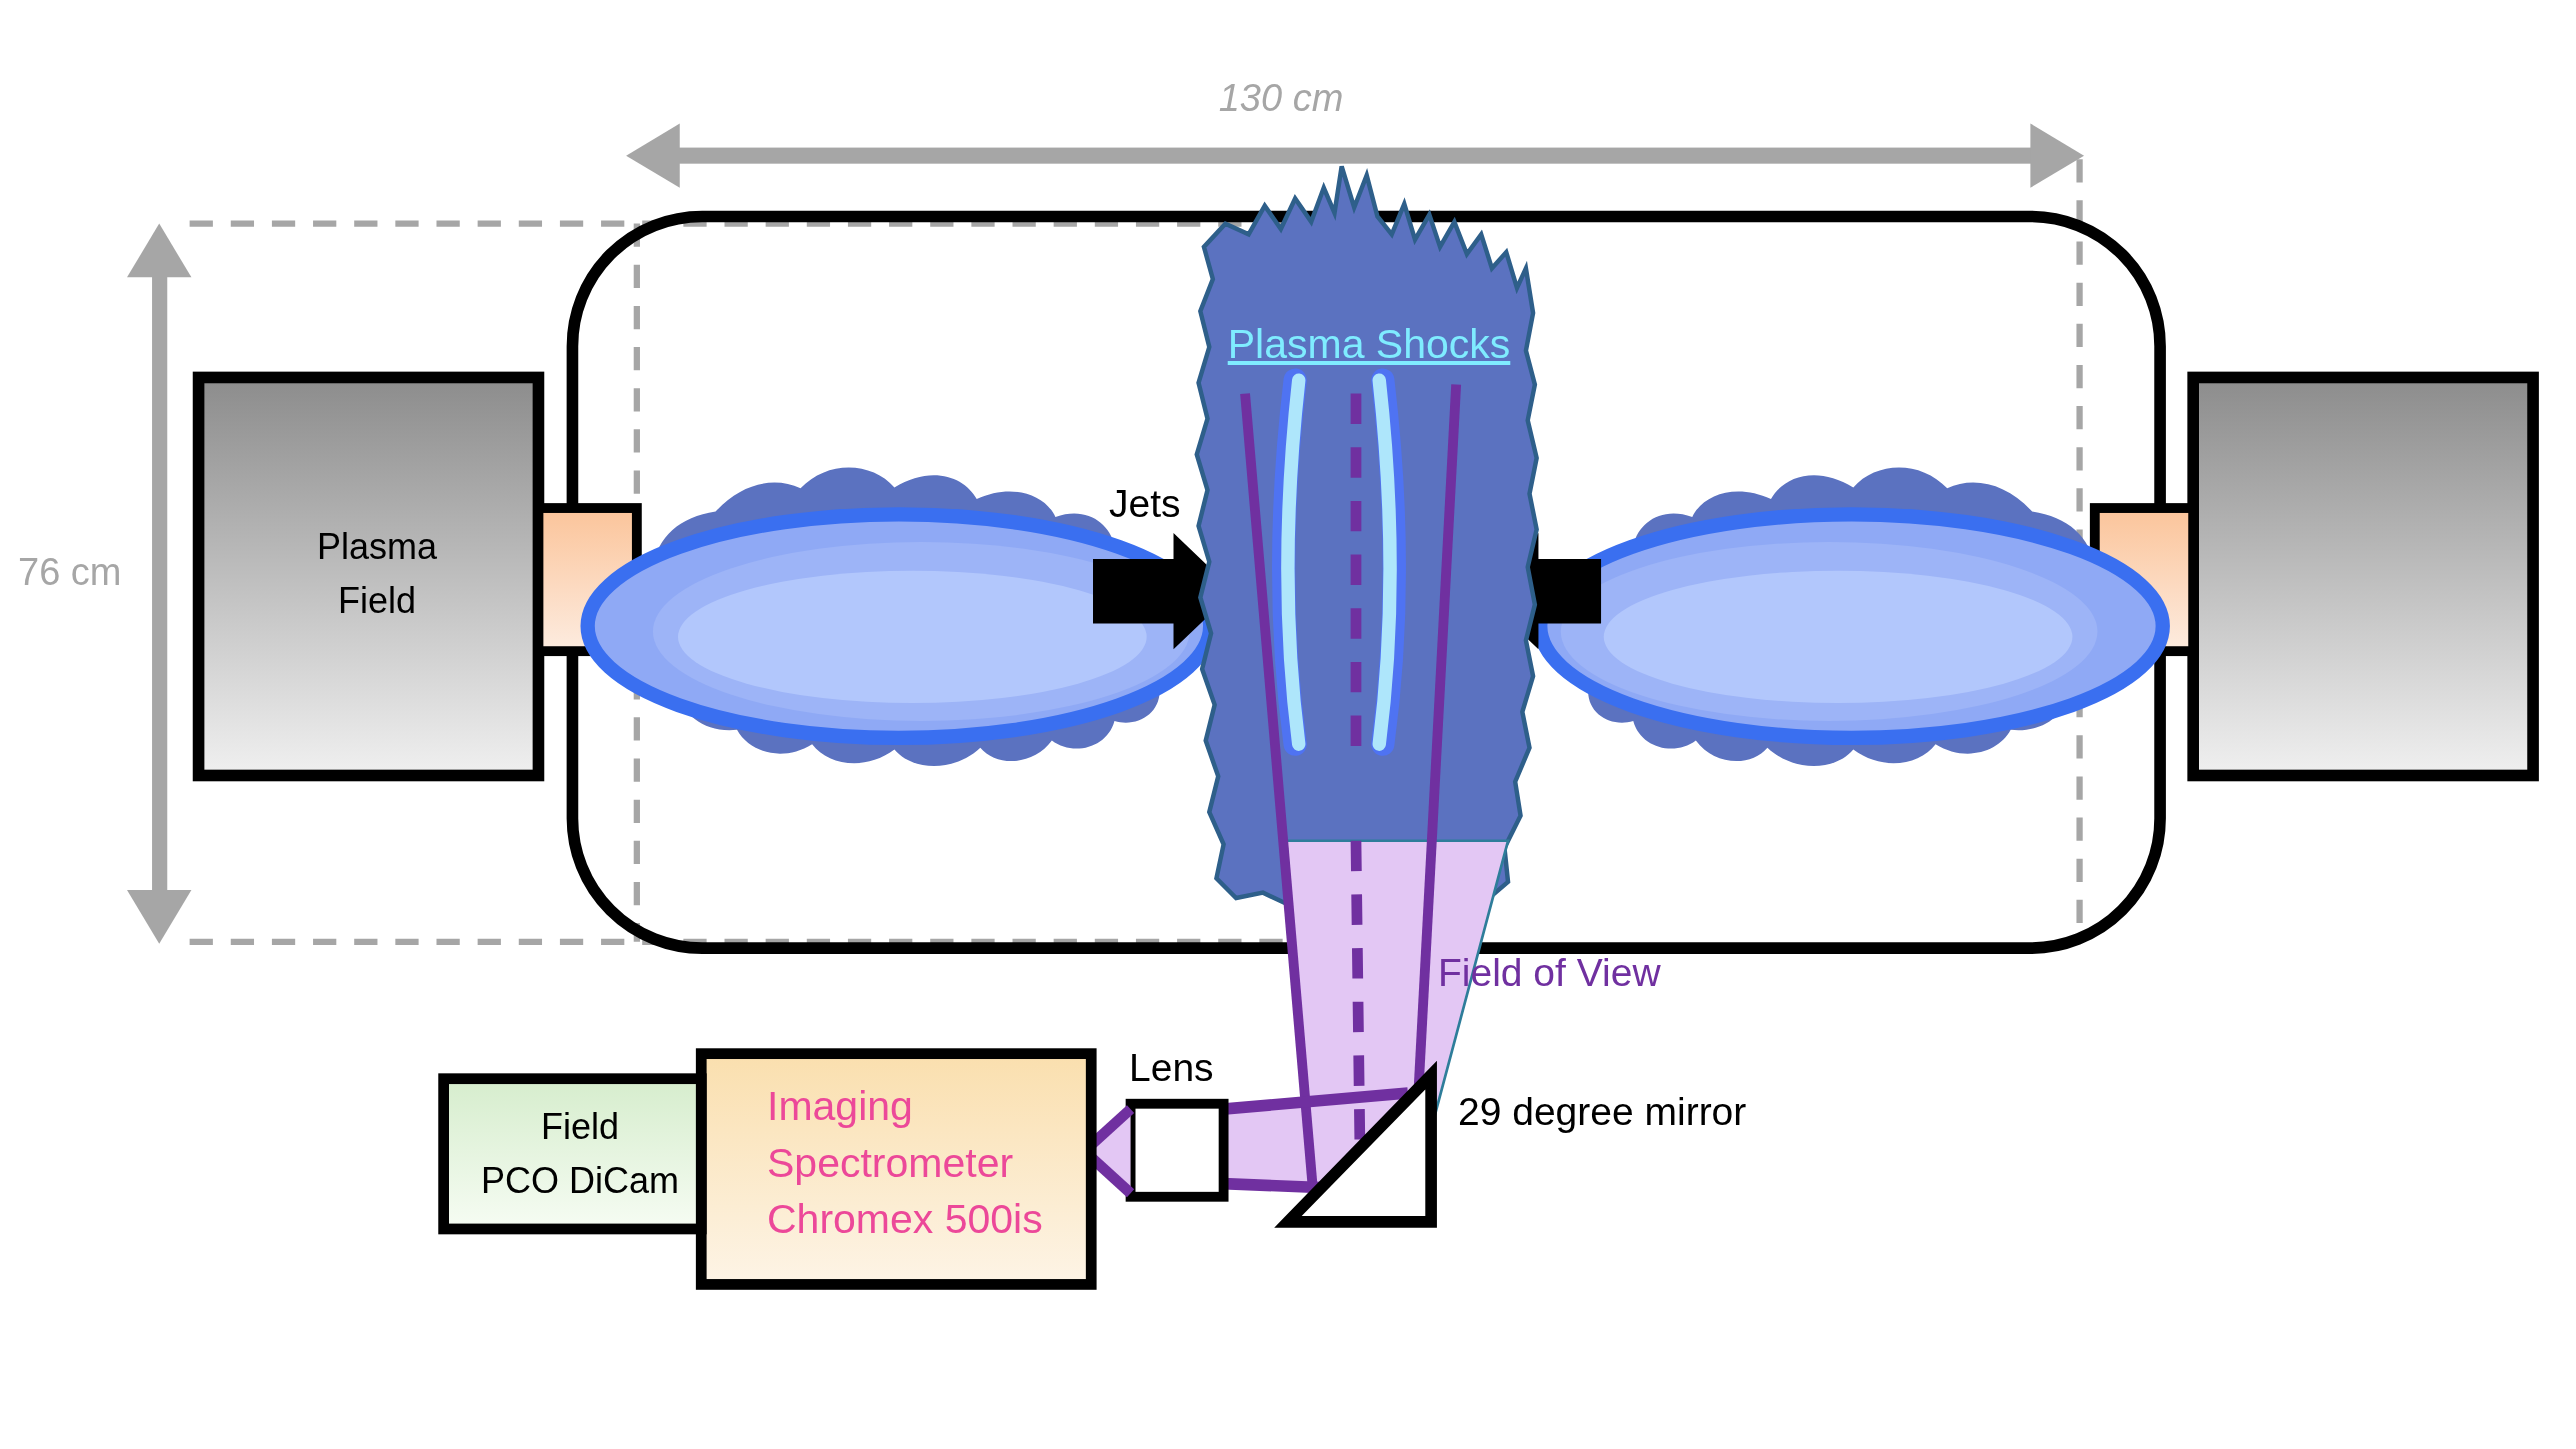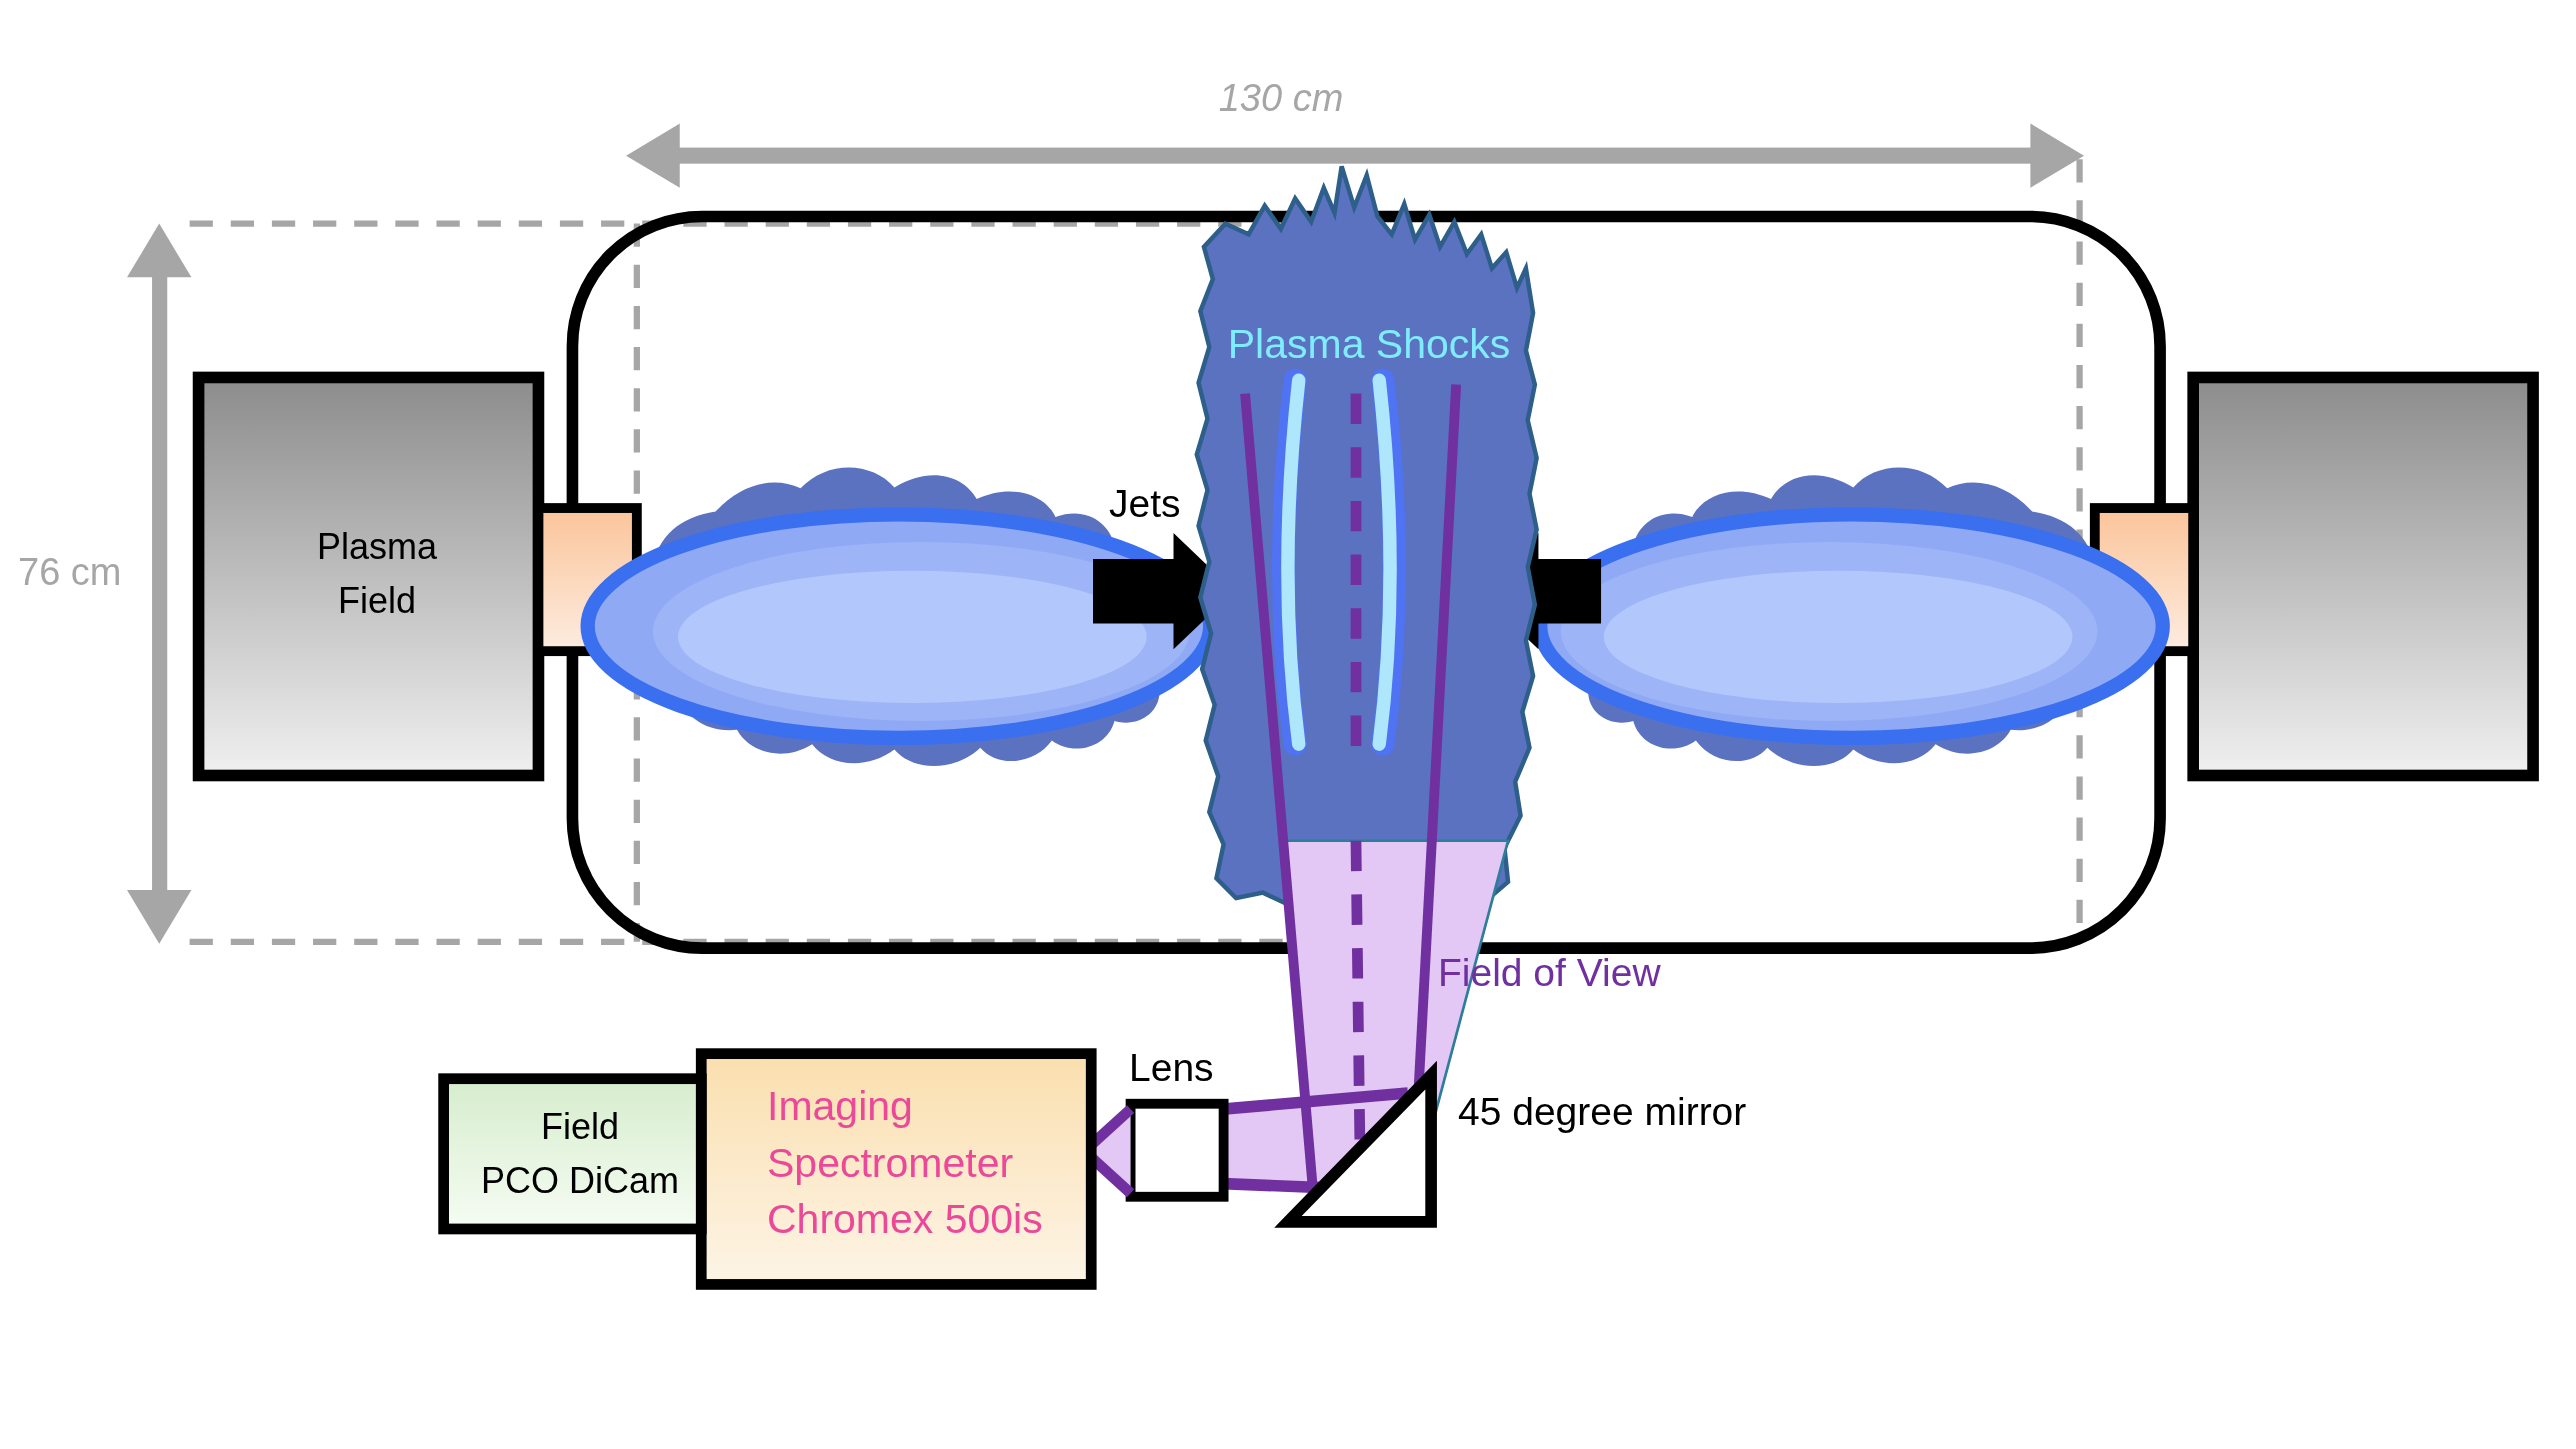--- a/index.html
+++ b/index.html
@@ -164,29 +164,29 @@
 
 </svg>
 
 <div class="lbl lbl-dim" style="left:1281px;top:76px;transform:translateX(-50%);font-style:italic;">130 cm</div>
 
 <div class="lbl lbl-dim" style="left:18px;top:550px;">76 cm</div>
 
 <div class="lbl lbl-box" style="left:369px;top:526px;transform:translateX(-50%);">Plasma</div>
 <div class="lbl lbl-box" style="left:369px;top:580px;transform:translateX(-50%);">Field</div>
 
-<div class="lbl lbl-shock" style="left:1369px;top:320px;transform:translateX(-50%);">Plasma Shocks</div>
+<div class="lbl lbl-shock" style="left:1369px;top:320px;transform:translateX(-50%);text-decoration:underline;">Plasma Shocks</div>
 
 <div class="lbl lbl-black" style="left:1109px;top:481px;">Jets</div>
 
 <div class="lbl lbl-fov" style="left:1438px;top:950px;">Field of View</div>
 
 <div class="lbl lbl-black" style="left:1109px;top:1045px;margin-left:20px;">Lens</div>
 
-<div class="lbl lbl-black" style="left:1458px;top:1089px;">45 degree mirror</div>
+<div class="lbl lbl-black" style="left:1458px;top:1089px;">29 degree mirror</div>
 
 <div class="lbl lbl-boxL" style="left:751px;top:1082px;">Imaging</div>
 <div class="lbl lbl-boxL" style="left:751px;top:1139px;">Spectrometer</div>
 <div class="lbl lbl-boxL" style="left:751px;top:1195px;">Chromex 500is</div>
 
 <div class="lbl lbl-box" style="left:572px;top:1106px;transform:translateX(-50%);">Field</div>
 <div class="lbl lbl-box" style="left:572px;top:1160px;transform:translateX(-50%);">PCO DiCam</div>
 
 </div>
 

